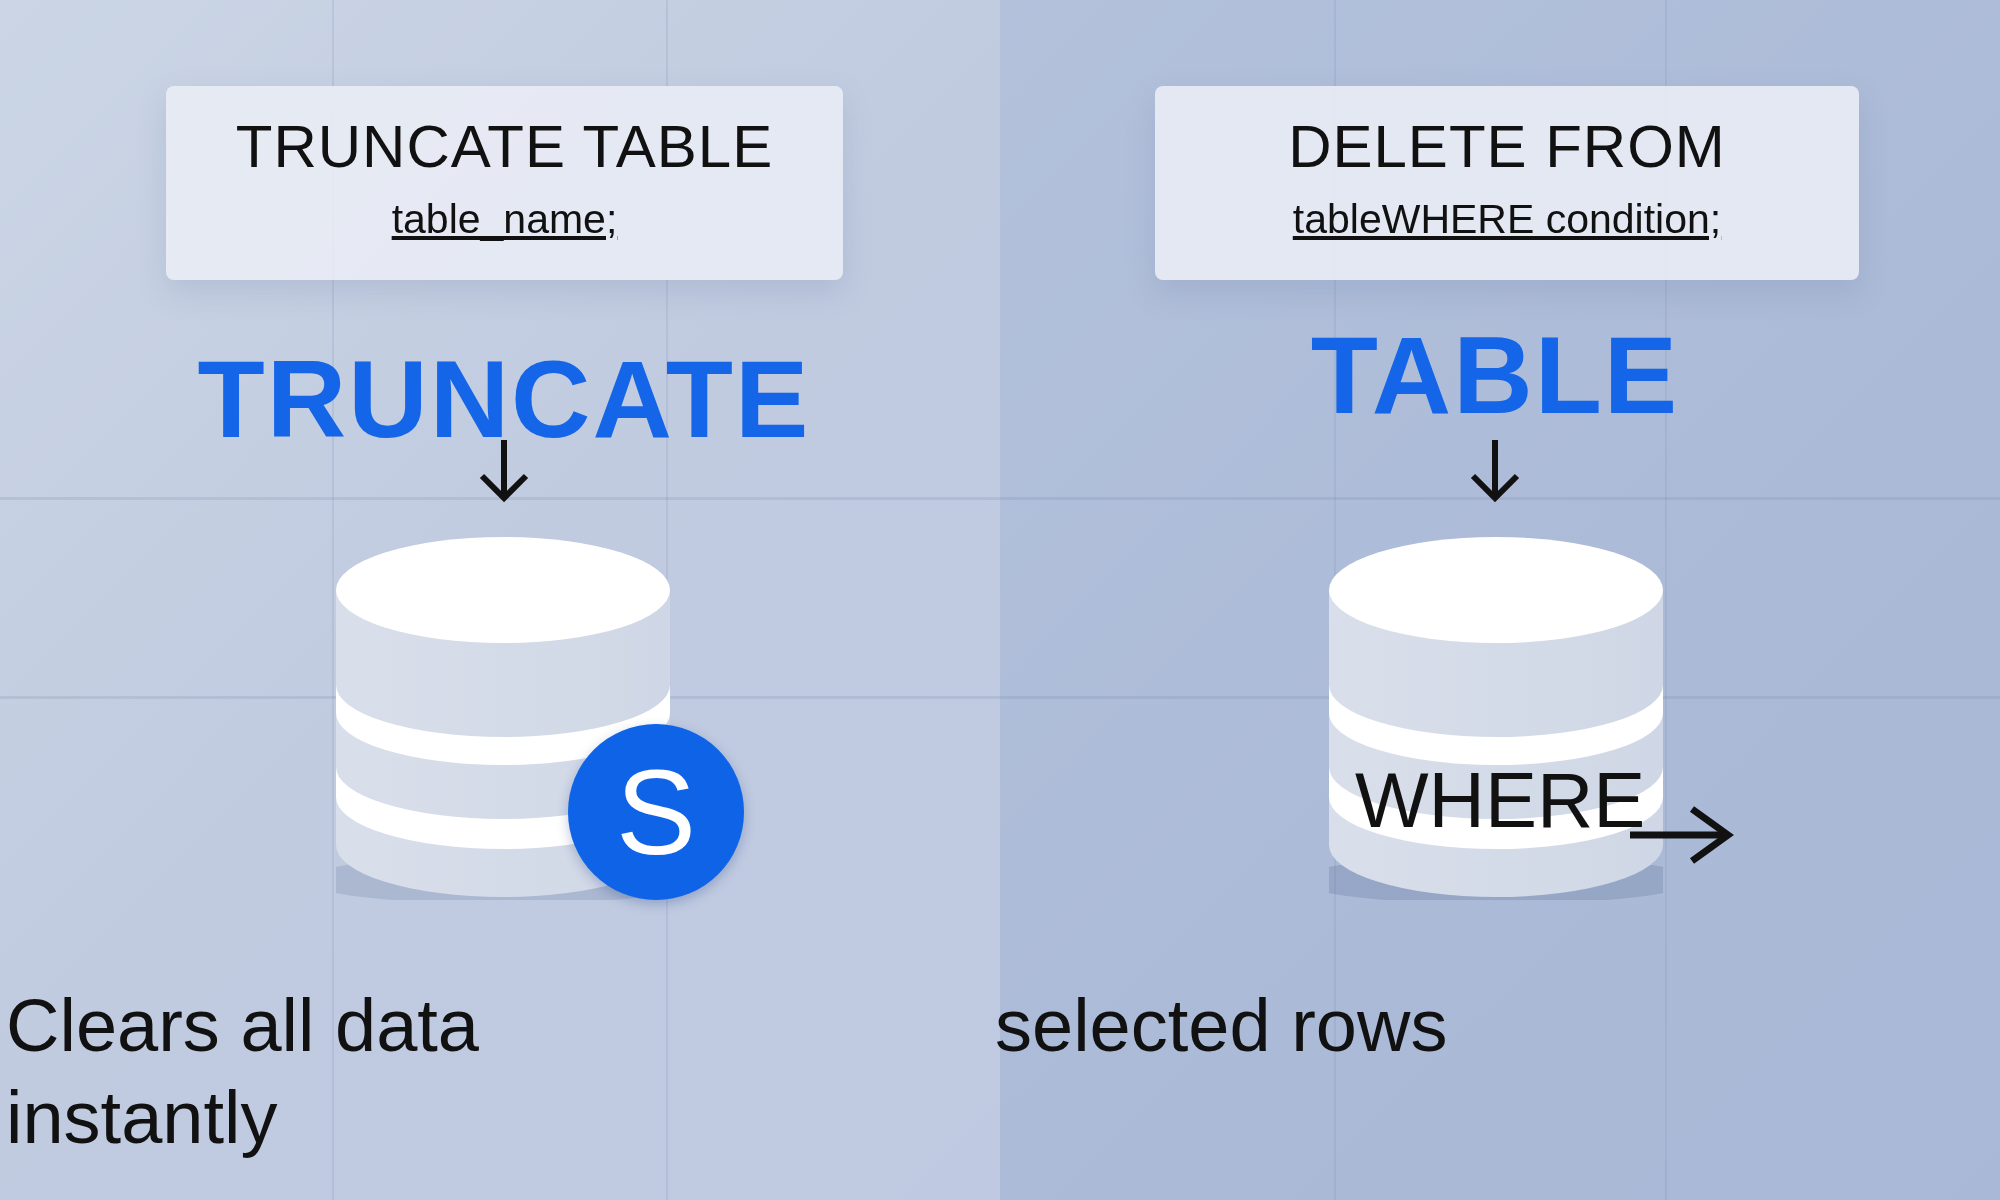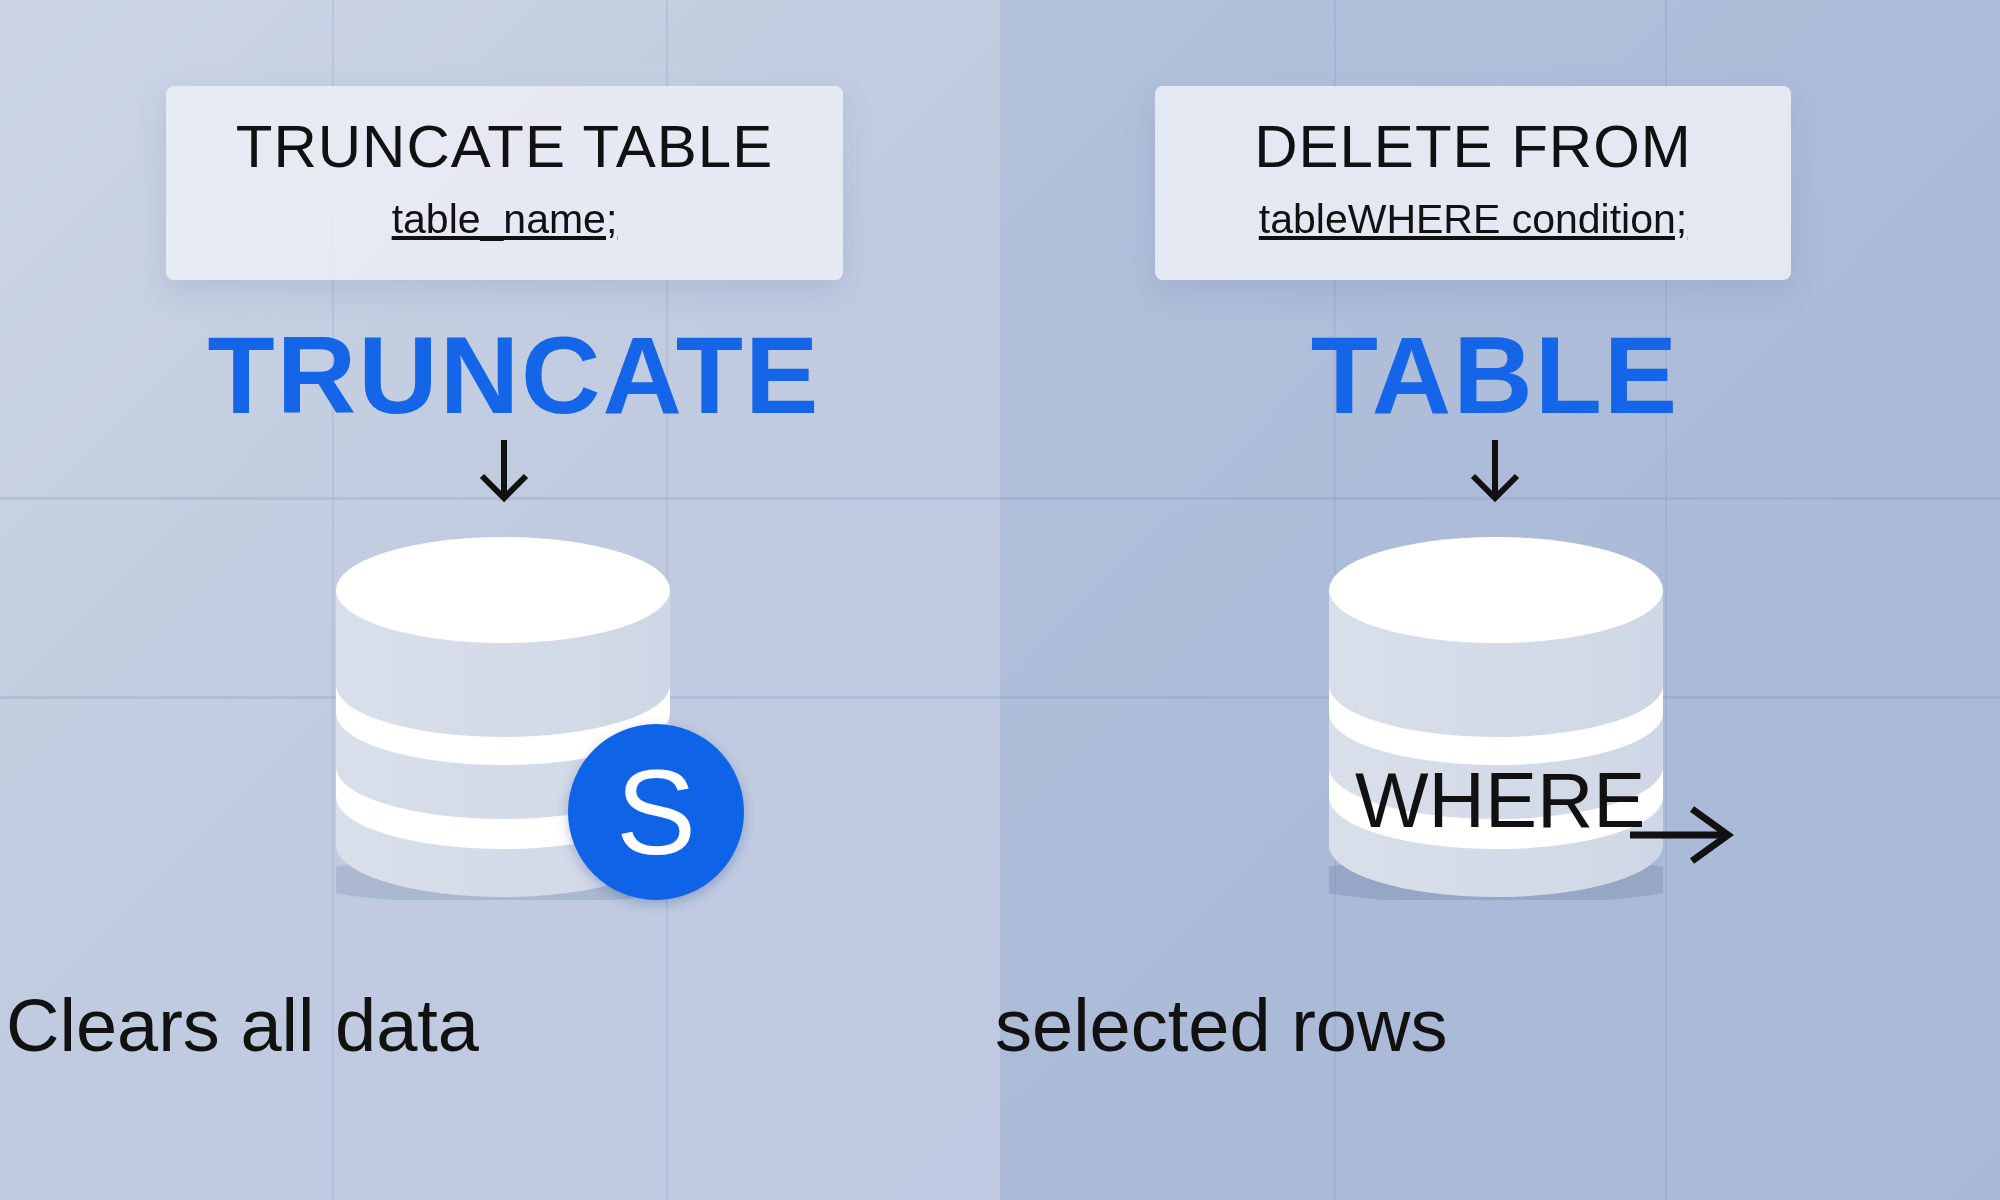--- a/index.html
+++ b/index.html
@@ -29,44 +29,45 @@
 <div class="vline" style="left:666px"></div>
 <div class="vline" style="left:1334px"></div>
 <div class="vline" style="left:1665px"></div>
 <div class="hline" style="top:497px"></div>
 <div class="hline" style="top:696px"></div>
 
 <div class="codebox" style="left:166px;width:677px;">
   <div class="l1">TRUNCATE TABLE</div>
   <div class="l2">table_name;</div>
 </div>
-<div class="heading" style="left:14px;">TRUNCATE</div>
+<div class="heading" style="left:4px;margin-top:24px;">TRUNCATE</div>
 <svg class="arrow-down" style="left:474px;" viewBox="0 0 60 66">
   <line x1="30" y1="2" x2="30" y2="60" stroke="#111" stroke-width="6"></line>
   <polyline points="8,38 30,60 52,38" fill="none" stroke="#111" stroke-width="6"></polyline>
 </svg>
 <svg class="db" style="left:336px;" viewBox="0 0 334 365">
   <defs>
     <linearGradient id="dbg1" x1="0" x2="1">
         <stop offset="0" stop-color="#d9dfea"></stop>
         <stop offset="1" stop-color="#cfd7e6"></stop>
       </linearGradient>
   </defs>
   <ellipse cx="167" cy="345" rx="200" ry="24" fill="rgba(80,100,140,0.18)"></ellipse>
   <path d="M0,55 L0,310 A167,52 0 0,0 334,310 L334,55 Z" fill="url(#dbg1)"></path>
   <path d="M0,150 A167,52 0 0,0 334,150 L334,178 A167,52 0 0,1 0,178 Z" fill="#ffffff"></path>
   <path d="M0,232 A167,52 0 0,0 334,232 L334,262 A167,52 0 0,1 0,262 Z" fill="#ffffff"></path>
   <ellipse cx="167" cy="55" rx="167" ry="53" fill="#ffffff"></ellipse>
 </svg>
 <div class="sbadge" style="left:568px;top:724px;">S</div>
 <div class="caption" style="left:6px;">
   <div>Clears all data</div>
+  <div>instantly</div>
 </div>
 
-<div class="codebox" style="left:1155px;width:636px;">
+<div class="codebox" style="left:1155px;width:704px;">
   <div class="l1">DELETE FROM</div>
   <div class="l2">tableWHERE condition;</div>
 </div>
 <div class="heading" style="left:995px;">TABLE</div>
 <svg class="arrow-down" style="left:1465px;" viewBox="0 0 60 66">
   <line x1="30" y1="2" x2="30" y2="60" stroke="#111" stroke-width="6"></line>
   <polyline points="8,38 30,60 52,38" fill="none" stroke="#111" stroke-width="6"></polyline>
 </svg>
 <svg class="db" style="left:1329px;" viewBox="0 0 334 365">
   <defs>

